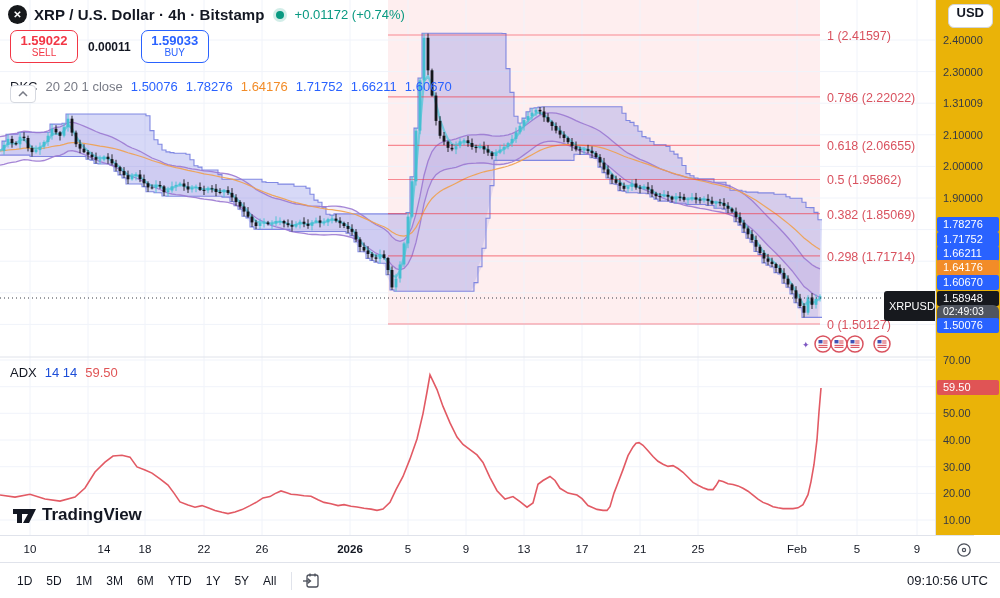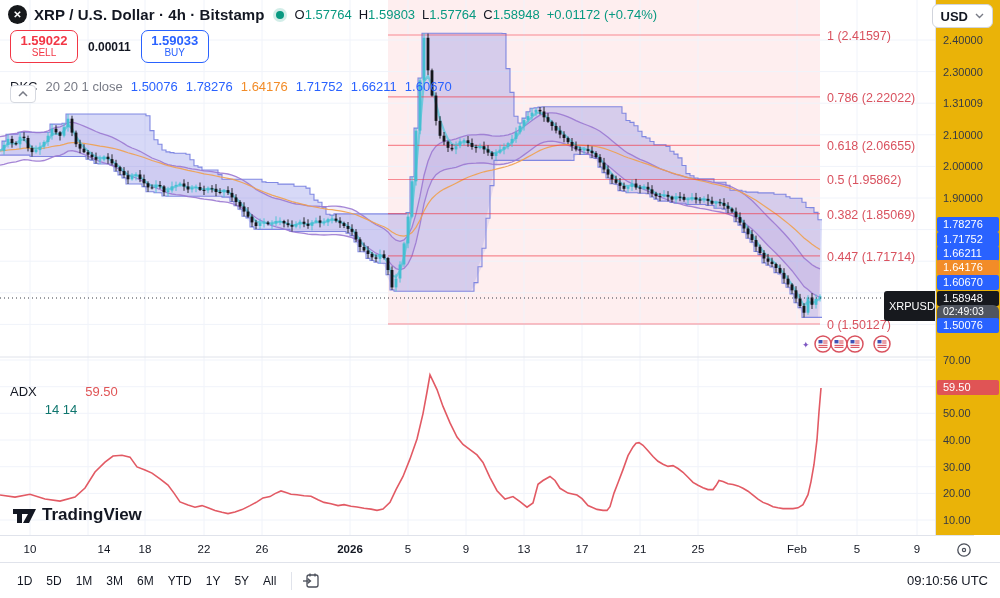--- a/index.html
+++ b/index.html
@@ -21,41 +21,41 @@
   .trade-btn .l{font-size:10px;}
   .sell{border:1px solid #f23645;color:#f23645;}
   .buy{border:1px solid #2962ff;color:#2962ff;}
   .spread{font-size:12px;font-weight:600;color:#131722;}
   .dkc-row{position:absolute;left:10px;top:79px;display:flex;gap:8px;font-size:13px;align-items:center;white-space:nowrap;}
   .dkc-row .nm{color:#131722;}
   .dkc-row .pr{color:#787b86;}
   .collapse-chip{position:absolute;left:10px;top:85px;width:24px;height:16px;border:1px solid #d6d9e0;border-radius:4px;background:#fff;display:flex;align-items:center;justify-content:center;cursor:pointer;}
   .adx-row{position:absolute;left:10px;top:365px;display:flex;gap:8px;font-size:13px;align-items:center;}
   .adx-row .nm{color:#131722;}
-  .adx-row .pr{color:#0f766e;margin-top:37px;}
+  .adx-row .pr{color:#1d4ed8;}
   .watermark{position:absolute;left:12px;top:505px;display:flex;align-items:center;gap:5px;font-size:17px;font-weight:800;color:#131722;}
   
   .right-axis{position:absolute;left:935px;top:0;width:65px;height:535px;background:#eab308;border-left:1px solid #e0e3eb;font-size:11px;}
   .tick{position:absolute;left:7px;color:#363a45;}
   .badge{position:absolute;left:1px;right:2px;height:15px;line-height:15px;color:#fff;font-size:11px;padding-left:6px;border-radius:2px;}
   .fib-label{position:absolute;font-size:12.5px;white-space:nowrap;}
   .price-tag{position:absolute;left:884px;top:291px;height:14px;line-height:14px;background:#17191e;color:#fff;font-size:11px;padding:8px 5px;border-radius:3px;}
   
   .time-axis{position:absolute;left:0;top:535px;width:974px;height:27px;background:#fff;border-top:1px solid #e0e3eb;font-size:11.5px;}
   .time-tick{position:absolute;top:7px;width:44px;margin-left:-22px;text-align:center;color:#131722;}
   .time-tick.bold{font-weight:700;}
   .axis-gear{position:absolute;left:955px;top:5px;width:18px;height:18px;cursor:pointer;}
   
   .toolbar{position:absolute;left:0;top:562px;width:1000px;height:36px;box-sizing:border-box;border-top:1px solid #e0e3eb;display:flex;align-items:center;padding:0 10px;background:#fff;}
   .range-btn{font-size:12px;color:#131722;padding:4px 7px;border-radius:4px;cursor:pointer;}
   .tb-divider{width:1px;height:18px;background:#e0e3eb;margin:0 8px;}
   .goto-date{width:22px;height:22px;display:flex;align-items:center;justify-content:center;cursor:pointer;}
   .clock{margin-left:auto;font-size:13px;color:#131722;padding-right:2px;}
   
-  .usd-btn{position:absolute;right:7px;top:4px;height:22px;padding:0 8px;border:1px solid #d1d4dc;border-radius:6px;background:#fff;display:flex;align-items:center;gap:7px;font-size:13px;font-weight:600;cursor:pointer;}
+  .usd-btn{position:absolute;right:7px;top:4px;height:22px;padding:0 8px;border:1px solid #d1d4dc;border-radius:6px;background:#fff;display:flex;align-items:center;gap:7px;font-size:13px;font-weight:600;cursor:pointer;flex-direction:column;}
 </style>
 </head>
 <body>
 
 <div id="app">
 
   <svg id="chart-svg" width="935" height="535">
       <rect x="388" y="0" width="432" height="324.0" fill="rgba(242,54,69,0.085)"></rect>
       <g>
         <line x1="30" y1="0" x2="30" y2="535" stroke="#f0f3fa"></line>
@@ -562,26 +562,20 @@
           <line x1="877.5" y1="345.4" x2="886.5" y2="345.4" stroke="#d9525f" stroke-width="1.1"></line>
           <line x1="877.5" y1="347.4" x2="886.5" y2="347.4" stroke="#d9525f" stroke-width="1.1"></line>
         </g>
       </g>
     </svg>
 
   <div class="symbol-row">
     <span class="sym-logo">✕</span>
     <span class="sym-title">XRP / U.S. Dollar · 4h · Bitstamp</span>
     <span class="status-dot"></span>
-    <span class="ohlc">
-        <span><span class="k">O</span><span class="v">1.57764</span></span>
-        <span><span class="k">H</span><span class="v">1.59803</span></span>
-        <span><span class="k">L</span><span class="v">1.57764</span></span>
-        <span><span class="k">C</span><span class="v">1.58948</span></span>
-      </span>
     <span class="chg">+0.01172 (+0.74%)</span>
   </div>
 
   <div class="trade-row">
     <div class="trade-btn sell">
       <span class="p">1.59022</span>
       <span class="l">SELL</span>
     </div>
     <span class="spread">0.00011</span>
     <div class="trade-btn buy">
@@ -622,21 +616,21 @@
     </svg>
     <span>TradingView</span>
   </div>
 
   <div id="fib-layer" style="position:absolute;left:0;top:0;">
       <span class="fib-label" style="left: 827px; top: 28.9535px; color: rgb(217, 82, 95);">1 (2.41597)</span>
       <span class="fib-label" style="left: 827px; top: 90.8105px; color: rgb(217, 82, 95);">0.786 (2.22022)</span>
       <span class="fib-label" style="left: 827px; top: 139.37px; color: rgb(217, 82, 95);">0.618 (2.06655)</span>
       <span class="fib-label" style="left: 827px; top: 173.476px; color: rgb(217, 82, 95);">0.5 (1.95862)</span>
       <span class="fib-label" style="left: 827px; top: 207.582px; color: rgb(217, 82, 95);">0.382 (1.85069)</span>
-      <span class="fib-label" style="left: 827px; top: 249.784px; color: rgb(217, 82, 95);">0.447 (1.71714)</span>
+      <span class="fib-label" style="left: 827px; top: 249.784px; color: rgb(217, 82, 95);">0.298 (1.71714)</span>
       <span class="fib-label" style="left: 827px; top: 317.999px; color: rgb(217, 82, 95);">0 (1.50127)</span>
     </div>
 
   <div class="price-tag">XRPUSD</div>
 
   <div class="right-axis" id="right-axis">
       <span class="tick" style="top: 34px;">2.40000</span>
       <span class="tick" style="top: 65.6px;">2.30000</span>
       <span class="tick" style="top: 97.2px;">1.31009</span>
       <span class="tick" style="top: 128.8px;">2.10000</span>

